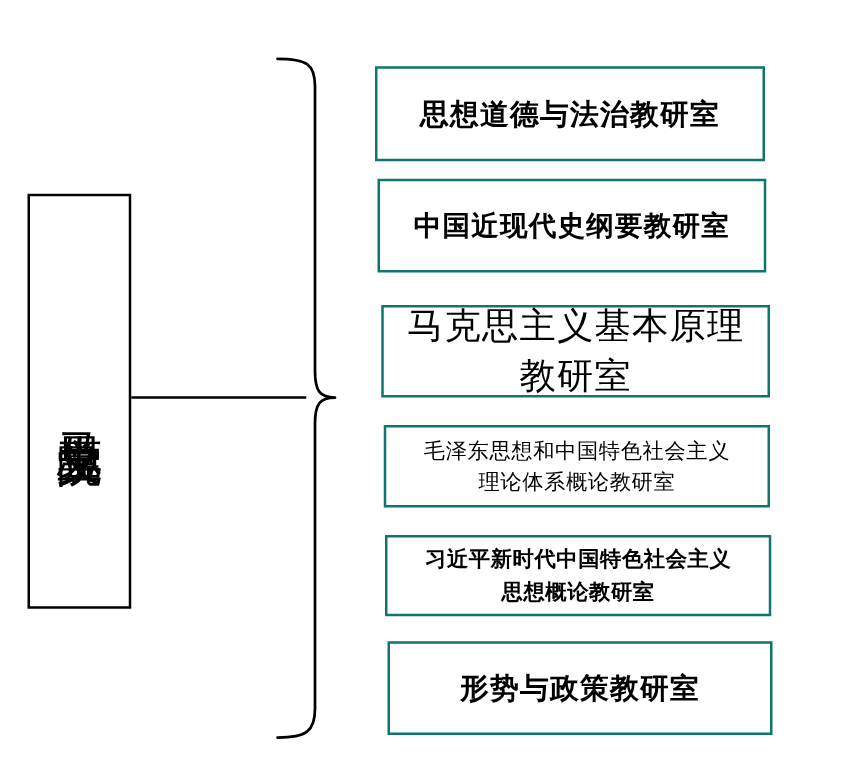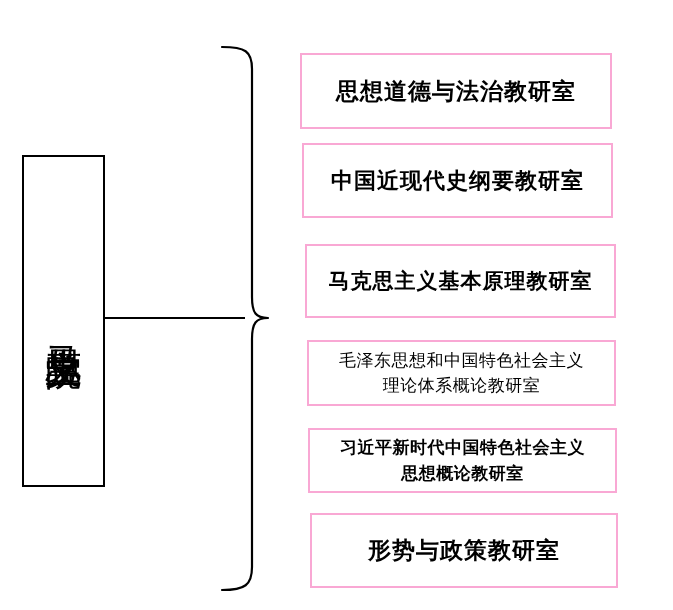--- a/index.html
+++ b/index.html
@@ -55,21 +55,21 @@
     left: 100px;
     top: 35px;
     width: 170px;
     height: 570px;
     pointer-events: none;
   }
 
   
   .dept-box {
     position: absolute;
-    border: 2px solid #f9a8d4;
+    border: 2px solid #0f766e;
     box-sizing: border-box;
     background: #ffffff;
     display: flex;
     align-items: center;
     justify-content: center;
     text-align: center;
   }
   .dept-label {
     display: block;
     padding: 0 6px;
@@ -77,21 +77,21 @@
   }
 
   
   .dept-1 { left: 300px; top: 53px;  width: 312px; height: 76px; }
   .dept-1 .dept-label { font-size: 23px; font-weight: bold; letter-spacing: 1px; }
 
   .dept-2 { left: 302px; top: 143px; width: 311px; height: 75px; }
   .dept-2 .dept-label { font-size: 22px; font-weight: 700; letter-spacing: 1px; }
 
   .dept-3 { left: 305px; top: 244px; width: 311px; height: 74px; }
-  .dept-3 .dept-label { font-size: 21px; font-weight: bold; letter-spacing: 1px; }
+  .dept-3 .dept-label { font-size: 29px; font-weight: normal; letter-spacing: 1px; }
 
   .dept-4 { left: 307px; top: 340px; width: 309px; height: 66px; }
   .dept-4 .dept-label { font-size: 17px; font-weight: 400; line-height: 1.5; letter-spacing: 0.5px; }
 
   .dept-5 { left: 308px; top: 428px; width: 309px; height: 65px; }
   .dept-5 .dept-label { font-size: 17px; font-weight: bold; line-height: 1.5; letter-spacing: 0.5px; }
 
   .dept-6 { left: 310px; top: 513px; width: 308px; height: 75px; }
   .dept-6 .dept-label { font-size: 23px; font-weight: bold; letter-spacing: 1px; }
 </style>

